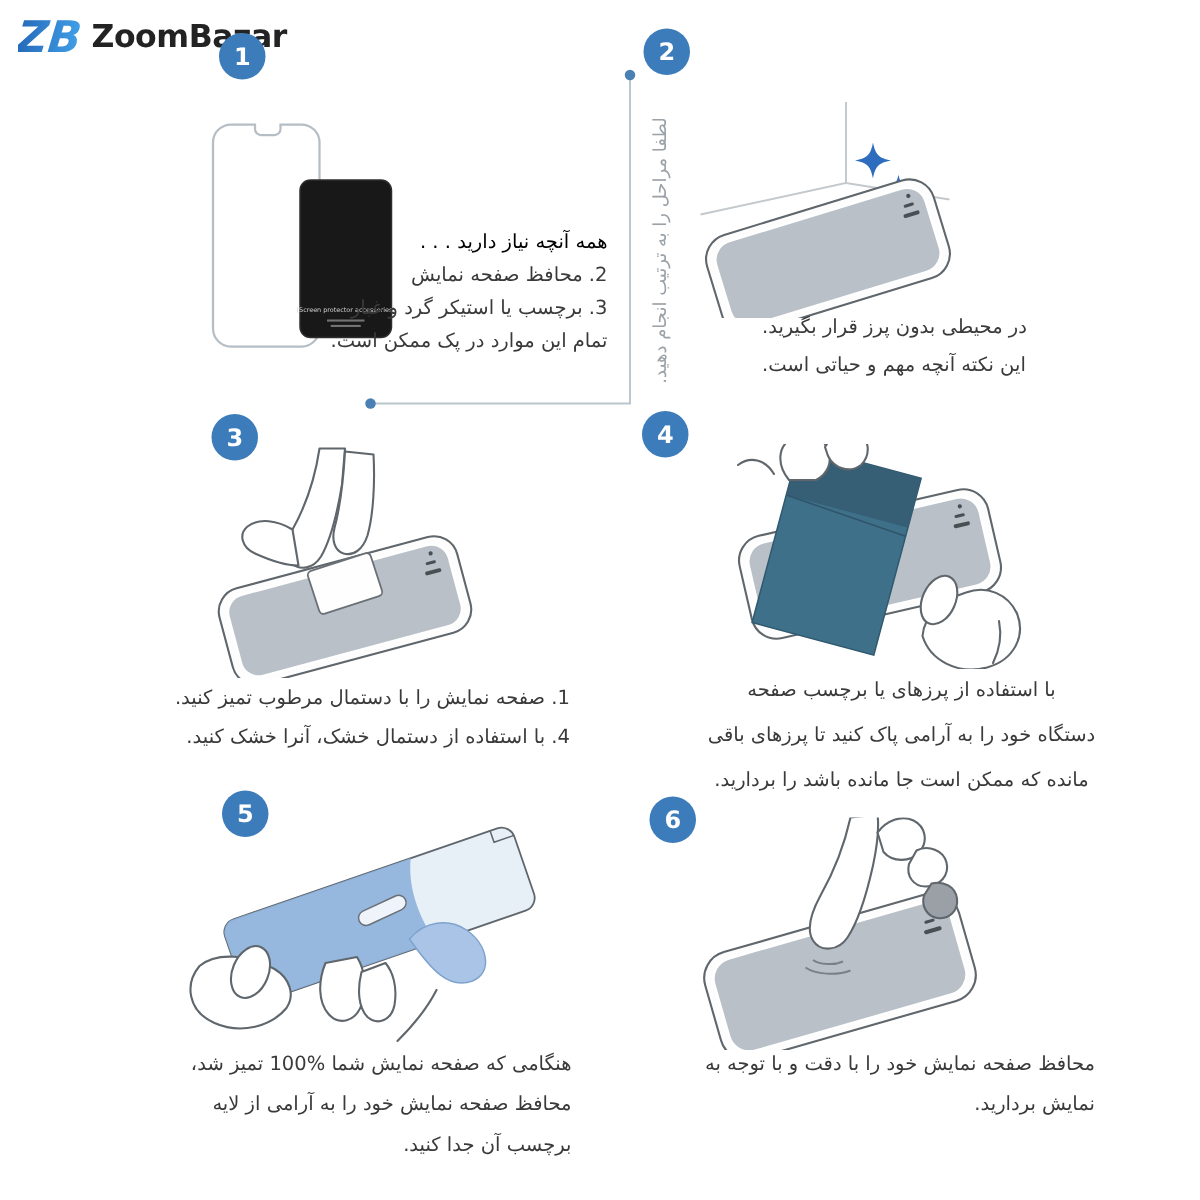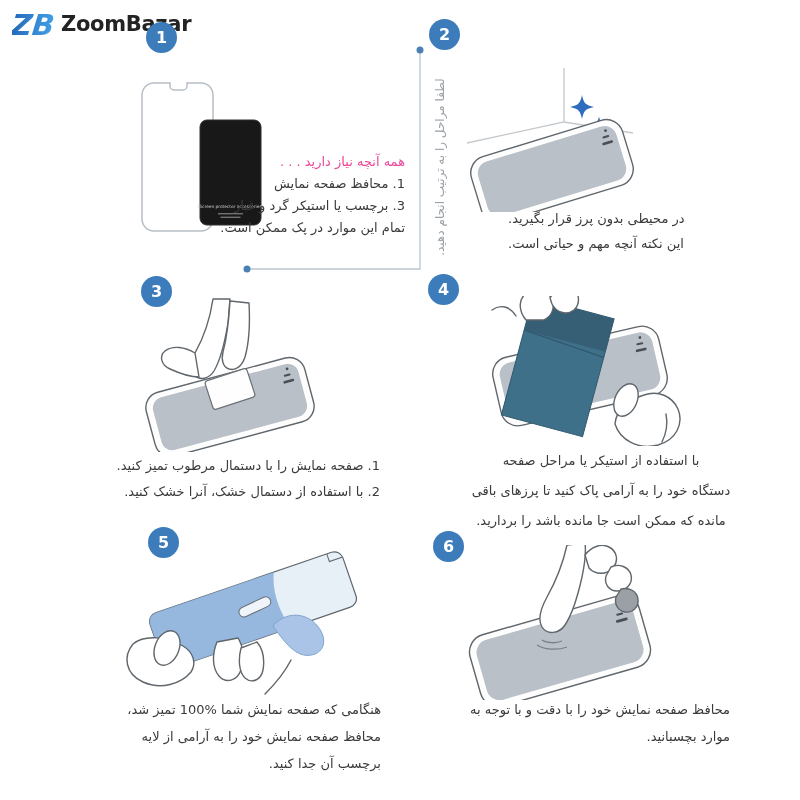--- a/index.html
+++ b/index.html
@@ -3,21 +3,21 @@
 <meta charset="utf-8">
 <style>
   html,body{margin:0;padding:0;background:#ffffff;}
   #canvas{position:relative;width:800px;height:800px;background:#ffffff;overflow:hidden;
           font-family:"DejaVu Sans",sans-serif;}
   .illus{position:absolute;}
   .badge{position:absolute;width:31px;height:31px;border-radius:50%;background:#3c7cba;color:#fff;
          font-size:16px;font-weight:bold;display:flex;align-items:center;justify-content:center;}
   .txt{position:absolute;direction:rtl;text-align:right;color:#3a3a3a;font-size:13px;white-space:nowrap;}
   .txt div{min-height:1em;}
-  .heading{color:#ec4899;}
+  .heading{color:#000000;}
   .vnote{position:absolute;left:349px;top:158px;width:186px;height:18px;transform:rotate(-90deg);
          transform-origin:center;color:#9aa1a7;font-size:12px;text-align:center;direction:rtl;white-space:nowrap;}
   .logo{position:absolute;left:12px;top:8px;display:flex;align-items:center;gap:5px;}
   .logo-text{font-size:21px;font-weight:bold;color:#232323;letter-spacing:-0.3px;}
 </style>
 </head>
 <body>
 
 <div id="canvas">
 
@@ -52,21 +52,21 @@
     <g>
       <rect x="60" y="48" width="61" height="105" rx="7" fill="#181818" stroke="#2e2e2e"></rect>
       <text x="90.5" y="136" font-size="4.3" fill="#cfcfcf" text-anchor="middle">(Screen protector accessories)</text>
       <rect x="78" y="141" width="25" height="1.4" fill="#8a8a8a" opacity="0.8"></rect>
       <rect x="80.5" y="144.6" width="20" height="1.4" fill="#8a8a8a" opacity="0.8"></rect>
     </g>
   </svg>
 
   <div class="txt" style="right:395px;top:151px;line-height:22px">
     <div class="heading">همه آنچه نیاز دارید . . .</div>
-    <div>1. محافظ صفحه نمایش</div>
+    <div>2. محافظ صفحه نمایش</div>
     <div>3. برچسب یا استیکر گرد و غبار</div>
     <div>تمام این موارد در پک ممکن است.</div>
   </div>
 
   <div class="vnote">لطفا مراحل را به ترتیب انجام دهید.</div>
 
   <svg class="illus" style="left:445px;top:62px" width="265" height="150" viewBox="0 0 265 150">
     <path d="M119 6 V60 L22 81 M119 60 L188 71" fill="none" stroke="#c4c9cd" stroke-width="1.3"></path>
     <g fill="#2e6cbe">
       <path transform="translate(137,45)" d="M0 -12 C1.6 -4 3.8 -1.6 12 0 C3.8 1.6 1.6 3.8 0 12 C-1.6 3.8 -3.8 1.6 -12 0 C-3.8 -1.6 -1.6 -3.8 0 -12 Z"></path>
@@ -97,21 +97,21 @@
     <rect transform="translate(105,92) rotate(-18)" x="-22" y="-15" width="44" height="30" rx="3" fill="#fefefe" stroke="#6a7076" stroke-width="1.2"></rect>
     <g fill="#ffffff" stroke="#5f666c" stroke-width="1.4" stroke-linejoin="round" stroke-linecap="round">
       <path d="M88 2 C85 22 79 40 70 56 C65 65 64 73 69 78 C75 84 84 82 89 74 C96 62 100 44 103 26 L105 2 Z"></path>
       <path d="M105 4 C104 22 102 40 98 55 C96 63 98 70 104 72 C111 74 117 69 120 60 C124 46 125 24 124 6 Z"></path>
       <path d="M70 56 C60 50 48 48 40 54 C34 59 36 68 45 72 C56 77 66 80 74 80 Z"></path>
     </g>
   </svg>
 
   <div class="txt" style="right:420px;top:453px;line-height:26px">
     <div>1. صفحه نمایش را با دستمال مرطوب تمیز کنید.</div>
-    <div>2. با استفاده از دستمال خشک، آنرا خشک کنید.</div>
+    <div>4. با استفاده از دستمال خشک، آنرا خشک کنید.</div>
   </div>
 
   <svg class="illus" style="left:430px;top:296px" width="300" height="150" viewBox="0 0 300 150">
     <g transform="translate(150,80) rotate(-13)">
       <rect x="-85" y="-35" width="170" height="70" rx="17" fill="#fdfdfd" stroke="#5f666c" stroke-width="1.4"></rect>
       <rect x="-79" y="-30" width="158" height="60" rx="13" fill="#b9c0c7" stroke="#ffffff" stroke-width="1.6"></rect>
       <rect x="62" y="-19" width="7" height="2" rx="1" fill="#4a4f54"></rect>
       <rect x="60" y="-13" width="11" height="2.6" rx="1.2" fill="#4a4f54"></rect>
       <circle cx="67" cy="-24" r="1.4" fill="#4a4f54"></circle>
     </g>
@@ -124,21 +124,21 @@
       <path d="M96 24 C88 14 88 2 98 -4 C108 -10 118 -6 122 4 C125 12 122 20 114 24 Z"></path>
       <path d="M120 2 C126 -8 136 -12 144 -6 C150 -1 150 8 144 14 C136 20 126 16 122 8 Z"></path>
       <path d="M86 20 C80 10 70 8 62 14" fill="none"></path>
       <path d="M185 128 C190 144 208 154 228 149 C246 144 254 128 248 113 C242 100 228 94 214 99 C198 104 186 114 185 128 Z"></path>
       <ellipse cx="196" cy="104" rx="11" ry="17" transform="rotate(24 196 104)"></ellipse>
       <path d="M232 146 C236 138 238 128 236 118" fill="none"></path>
     </g>
   </svg>
 
   <div class="txt" style="left:455px;top:446px;width:292px;text-align:center;line-height:30px">
-    <div>با استفاده از استیکر یا مراحل صفحه</div>
+    <div>با استفاده از پرزهای یا برچسب صفحه</div>
     <div>دستگاه خود را به آرامی پاک کنید تا پرزهای باقی</div>
     <div>مانده که ممکن است جا مانده باشد را بردارید.</div>
   </div>
 
   <svg class="illus" style="left:115px;top:548px" width="250" height="150" viewBox="0 0 250 150">
     <g transform="translate(138,62) rotate(-19)">
       <rect x="-102" y="-29" width="204" height="58" rx="9" fill="#e7eff7" stroke="#5f666c" stroke-width="1.2"></rect>
       <path d="M88 -29 v8 h14" fill="none" stroke="#5f666c" stroke-width="1"></path>
       <path d="M-93 -29 a9 9 0 0 0 -9 9 v40 a9 9 0 0 0 9 9 H30 C24 10 24 -12 32 -29 Z" fill="#8fb3dc" opacity="0.92"></path>
       <rect x="-14" y="-7" width="34" height="10" rx="5" transform="rotate(-6)" fill="#eef4fa" stroke="#6a7076" stroke-width="1"></rect>
@@ -174,16 +174,16 @@
     <g fill="#ffffff" stroke="#5f666c" stroke-width="1.4" stroke-linejoin="round" stroke-linecap="round">
       <path d="M142 0 C138 18 131 36 122 52 C116 63 112 74 117 82 C122 90 134 89 140 80 C148 68 153 50 157 32 C160 18 161 6 160 -2 Z"></path>
       <path d="M160 10 C166 2 176 -2 184 2 C192 6 194 16 188 23 C182 30 170 30 164 23 Z"></path>
       <path d="M186 22 C194 18 204 22 206 30 C208 38 202 46 192 46 C184 46 179 39 181 31 Z"></path>
       <path d="M196 44 C204 42 212 46 213 54 C214 62 208 68 200 67 C193 66 189 59 191 52 Z" fill="#9aa0a5"></path>
     </g>
   </svg>
 
   <div class="txt" style="right:70px;top:696px;line-height:27px">
     <div>محافظ صفحه نمایش خود را با دقت و با توجه به</div>
-    <div>موارد بچسبانید.</div>
+    <div>نمایش بردارید.</div>
   </div>
 
 </div>
 
 </body></html>

